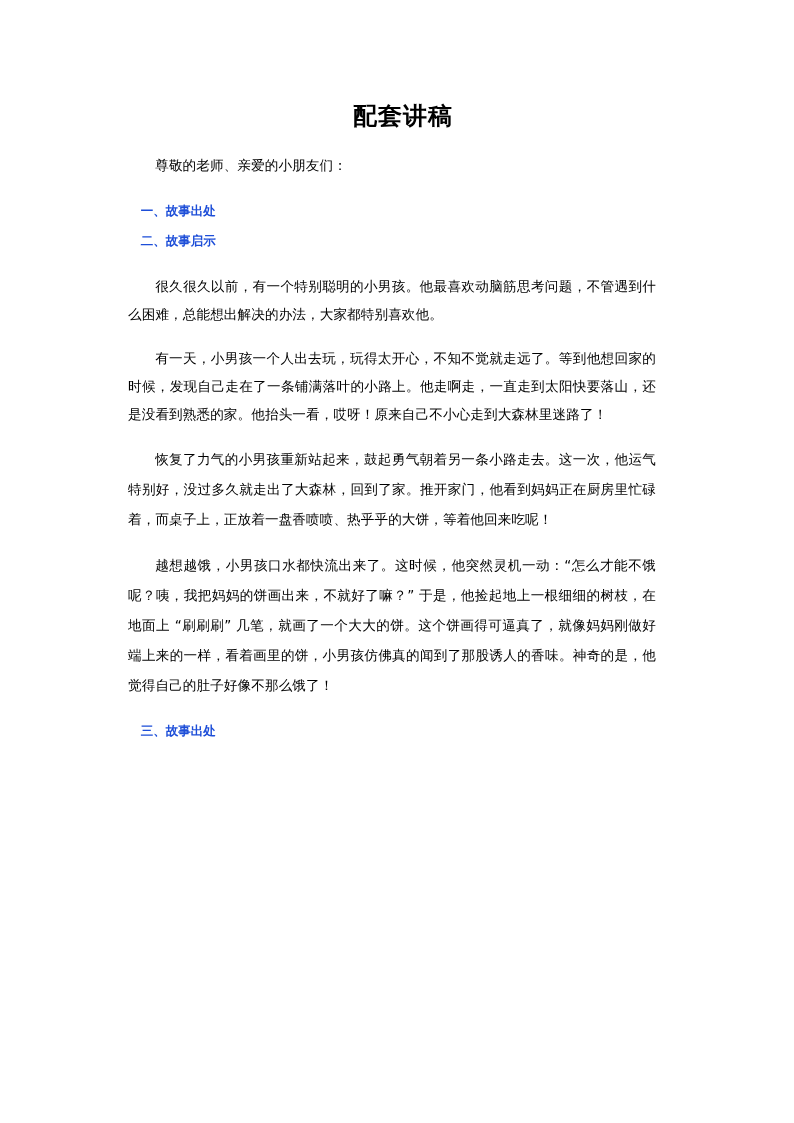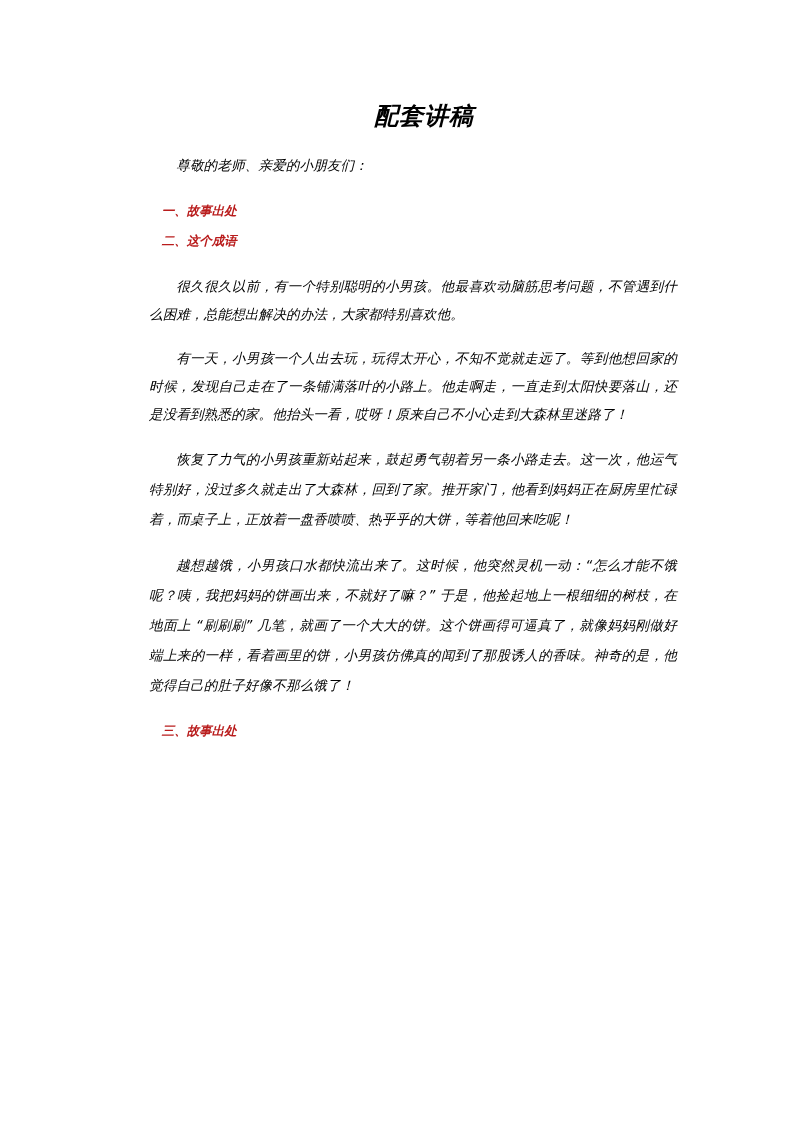--- a/index.html
+++ b/index.html
@@ -1,35 +1,35 @@
 <!DOCTYPE html>
 <html><head>
   <meta charset="utf-8">
   <style>
     html, body { margin: 0; padding: 0; background: #ffffff; }
     body { width: 794px; height: 1123px; position: relative; overflow: hidden;
            font-family: "DejaVu Sans", "Liberation Sans", sans-serif; color: #000; }
-    .page { position: absolute; left: 133px; top: 98px; width: 560px; font-style: italic; }
+    .page { position: absolute; left: 112px; top: 98px; width: 560px; }
     .title { text-align: center; font-size: 24px; font-weight: bold; height: 36px; line-height: 36px;
              margin: 0 0 4px 22px; letter-spacing: 1px; }
     .p { font-size: 13.6px; line-height: 30px; text-indent: 2em; margin: 16px; text-align: justify;
          letter-spacing: 0.1px; }
-    .h { font-size: 12.5px; line-height: 30px; text-indent: 2.3em; margin: 0; font-weight: bold; color: #b91c1c; }
+    .h { font-size: 12.5px; line-height: 30px; text-indent: 2.3em; margin: 0; font-weight: bold; color: #1d4ed8; }
     .p.tight { line-height: 28px; }
   </style>
 </head>
 <body>
 
 <div class="page">
   <div class="title">配套讲稿</div>
 
   <p class="p">尊敬的老师、亲爱的小朋友们：</p>
 
   <p class="h">一、故事出处</p>
 
-  <p class="h">二、这个成语</p>
+  <p class="h">二、故事启示</p>
   <p class="p tight">很久很久以前，有一个特别聪明的小男孩。他最喜欢动脑筋思考问题，不管遇到什么困难，总能想出解决的办法，大家都特别喜欢他。</p>
   <p class="p tight">有一天，小男孩一个人出去玩，玩得太开心，不知不觉就走远了。等到他想回家的时候，发现自己走在了一条铺满落叶的小路上。他走啊走，一直走到太阳快要落山，还是没看到熟悉的家。他抬头一看，哎呀！原来自己不小心走到大森林里迷路了！</p>
   <p class="p">恢复了力气的小男孩重新站起来，鼓起勇气朝着另一条小路走去。这一次，他运气特别好，没过多久就走出了大森林，回到了家。推开家门，他看到妈妈正在厨房里忙碌着，而桌子上，正放着一盘香喷喷、热乎乎的大饼，等着他回来吃呢！</p>
   <p class="p">越想越饿，小男孩口水都快流出来了。这时候，他突然灵机一动：“怎么才能不饿呢？咦，我把妈妈的饼画出来，不就好了嘛？” 于是，他捡起地上一根细细的树枝，在地面上 “刷刷刷” 几笔，就画了一个大大的饼。这个饼画得可逼真了，就像妈妈刚做好端上来的一样，看着画里的饼，小男孩仿佛真的闻到了那股诱人的香味。神奇的是，他觉得自己的肚子好像不那么饿了！</p>
 
   <p class="h">三、故事出处</p>
 </div>
 
 </body></html>

